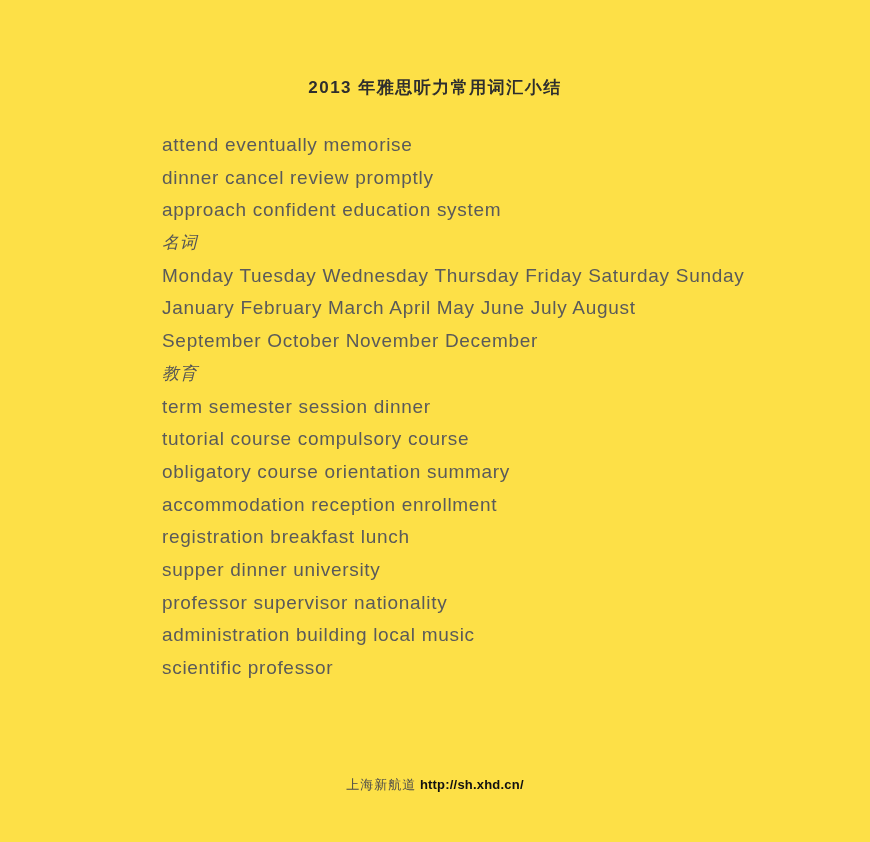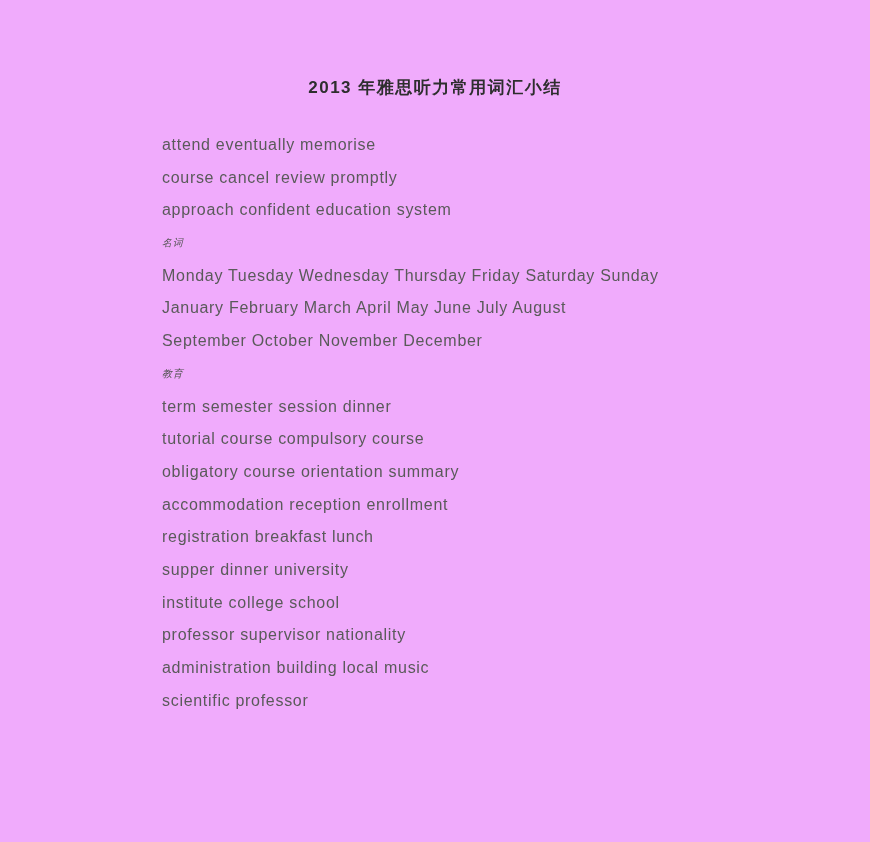--- a/index.html
+++ b/index.html
@@ -9,21 +9,21 @@
     height: 842px;
     background: #ffffff;
     font-family: "Liberation Sans", "DejaVu Sans", sans-serif;
     overflow: hidden;
   }
 
   .page {
     position: relative;
     width: 870px;
     height: 842px;
-    background: #f0abfc;
+    background: #fde047;
   }
 
   .doc-title {
     position: absolute;
     top: 76px;
     left: 0;
     width: 870px;
     text-align: center;
     font-size: 17px;
     font-weight: bold;
@@ -34,28 +34,28 @@
   .content {
     position: absolute;
     top: 129px;
     left: 162px;
     width: 620px;
   }
 
   .line {
     height: 32.7px;
     line-height: 32.7px;
-    font-size: 16px;
+    font-size: 19px;
     letter-spacing: 0.7px;
     color: #5a5a5a;
     white-space: nowrap;
   }
 
   .line.section-header {
-    font-size: 10px;
+    font-size: 17px;
     font-style: italic;
     color: #555555;
   }
 
   .footer {
     position: absolute;
     top: 776px;
     left: 0;
     width: 870px;
     text-align: center;
@@ -77,33 +77,37 @@
 </style>
 </head>
 <body>
 
 <div class="page">
 
   <div class="doc-title">2013 年雅思听力常用词汇小结</div>
 
   <div class="content">
     <div class="line">attend eventually memorise</div>
-    <div class="line">course cancel review promptly</div>
+    <div class="line">dinner cancel review promptly</div>
     <div class="line">approach confident education system</div>
     <div class="line section-header">名词</div>
     <div class="line">Monday Tuesday Wednesday Thursday Friday Saturday Sunday</div>
     <div class="line">January February March April May June July August</div>
     <div class="line">September October November December</div>
     <div class="line section-header">教育</div>
     <div class="line">term semester session dinner</div>
     <div class="line">tutorial course compulsory course</div>
     <div class="line">obligatory course orientation summary</div>
     <div class="line">accommodation reception enrollment</div>
     <div class="line">registration breakfast lunch</div>
     <div class="line">supper dinner university</div>
-    <div class="line">institute college school</div>
     <div class="line">professor supervisor nationality</div>
     <div class="line">administration building local music</div>
     <div class="line">scientific professor</div>
   </div>
 
+  <div class="footer">
+    <span class="site-name">上海新航道</span>
+    <span> </span>
+    <span class="site-url">http://sh.xhd.cn/</span>
+  </div>
 
 </div>
 
 </body></html>

